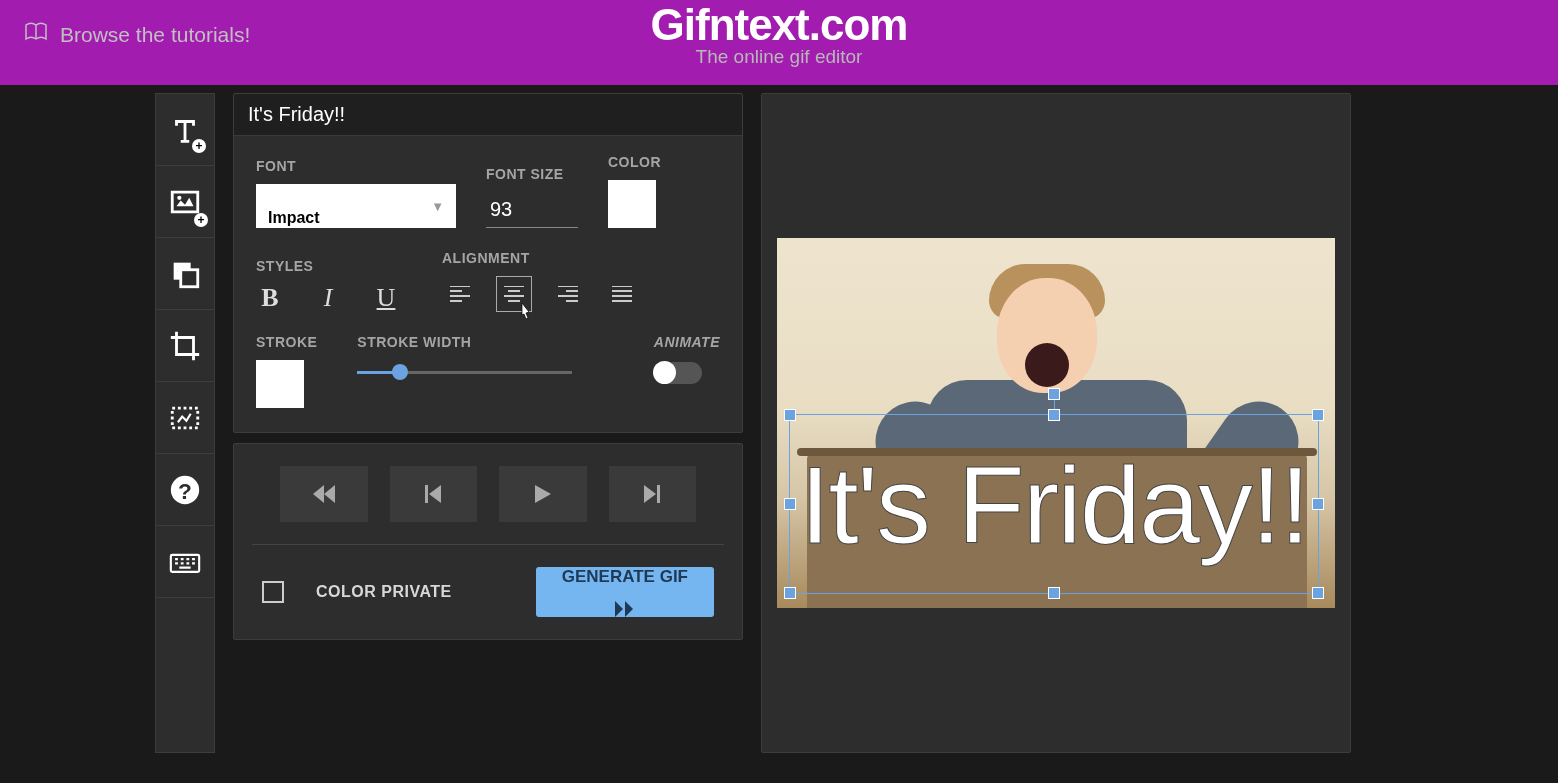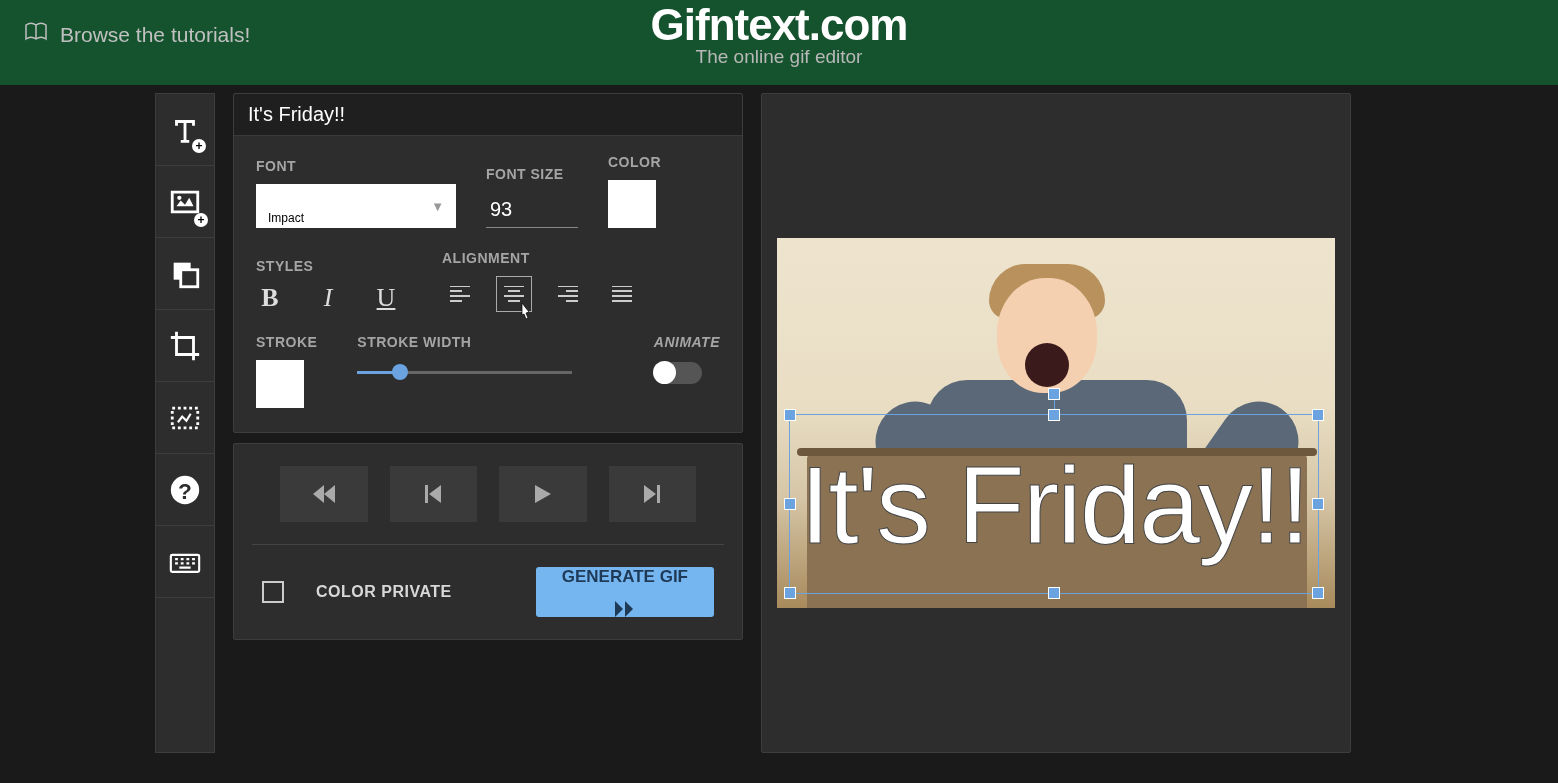--- a/index.html
+++ b/index.html
@@ -5,21 +5,21 @@
 * { box-sizing: border-box; margin: 0; padding: 0; }
 body {
   width: 1558px; height: 783px;
   background: #1a1a1a;
   font-family: "Segoe UI", Arial, sans-serif;
   color: #ccc;
   overflow: hidden;
 }
 .topbar {
   height: 85px;
-  background: #14532d;
+  background: #a21caf;
   display: flex;
   align-items: flex-start;
   padding: 18px 24px 0;
   position: relative;
 }
 .tutorials-link { display:flex; align-items:center; gap:12px; color:#c0c0c0; font-size:21px; cursor:pointer; margin-top:4px;}
 .logo-area { position:absolute; left:50%; transform:translateX(-50%); top:0; text-align:center;}
 .logo-text { color:#fff; font-weight:700; font-size:44px; letter-spacing:-1px;}
 .logo-sub { color:#b8b8b8; font-size:19px; margin-top:-4px;}
 .main {
@@ -51,21 +51,21 @@
 }
 .props { padding:18px 22px 24px;}
 .row { display:flex; gap:30px; margin-bottom:22px; align-items:flex-end;}
 .field {}
 .field-label { color:#a5a5a5; font-size:14px; font-weight:600; letter-spacing:.5px; margin-bottom:10px;}
 .font-select {
   display:flex; align-items:center; justify-content:space-between;
   width:200px; height:44px; background:#fff; color:#000;
   padding:0 12px; cursor:pointer;
 }
-.font-name { font-family:Impact, sans-serif; font-weight:400; font-size:12px;margin-top:23px;}
+.font-name { font-family:Impact, sans-serif; font-weight:700; font-size:16px;margin-top:23px;}
 .chev { color:#999; font-size:13px;}
 .size-input {
   width:92px; height:36px; background:transparent; border:none;
   border-bottom:1px solid #888; color:#fff; font-size:20px; padding:0 4px;
 }
 .swatch { width:48px; height:48px; background:#fff; cursor:pointer;}
 .style-btns { display:flex; gap:30px; margin-top:4px;}
 .sbtn { width:28px; height:28px; display:flex; align-items:center; justify-content:center; color:#ddd; font-size:26px; font-family:"Times New Roman",serif; cursor:pointer;}
 .sbtn.bold { font-weight:800;}
 .sbtn.italic { font-style:italic;}

